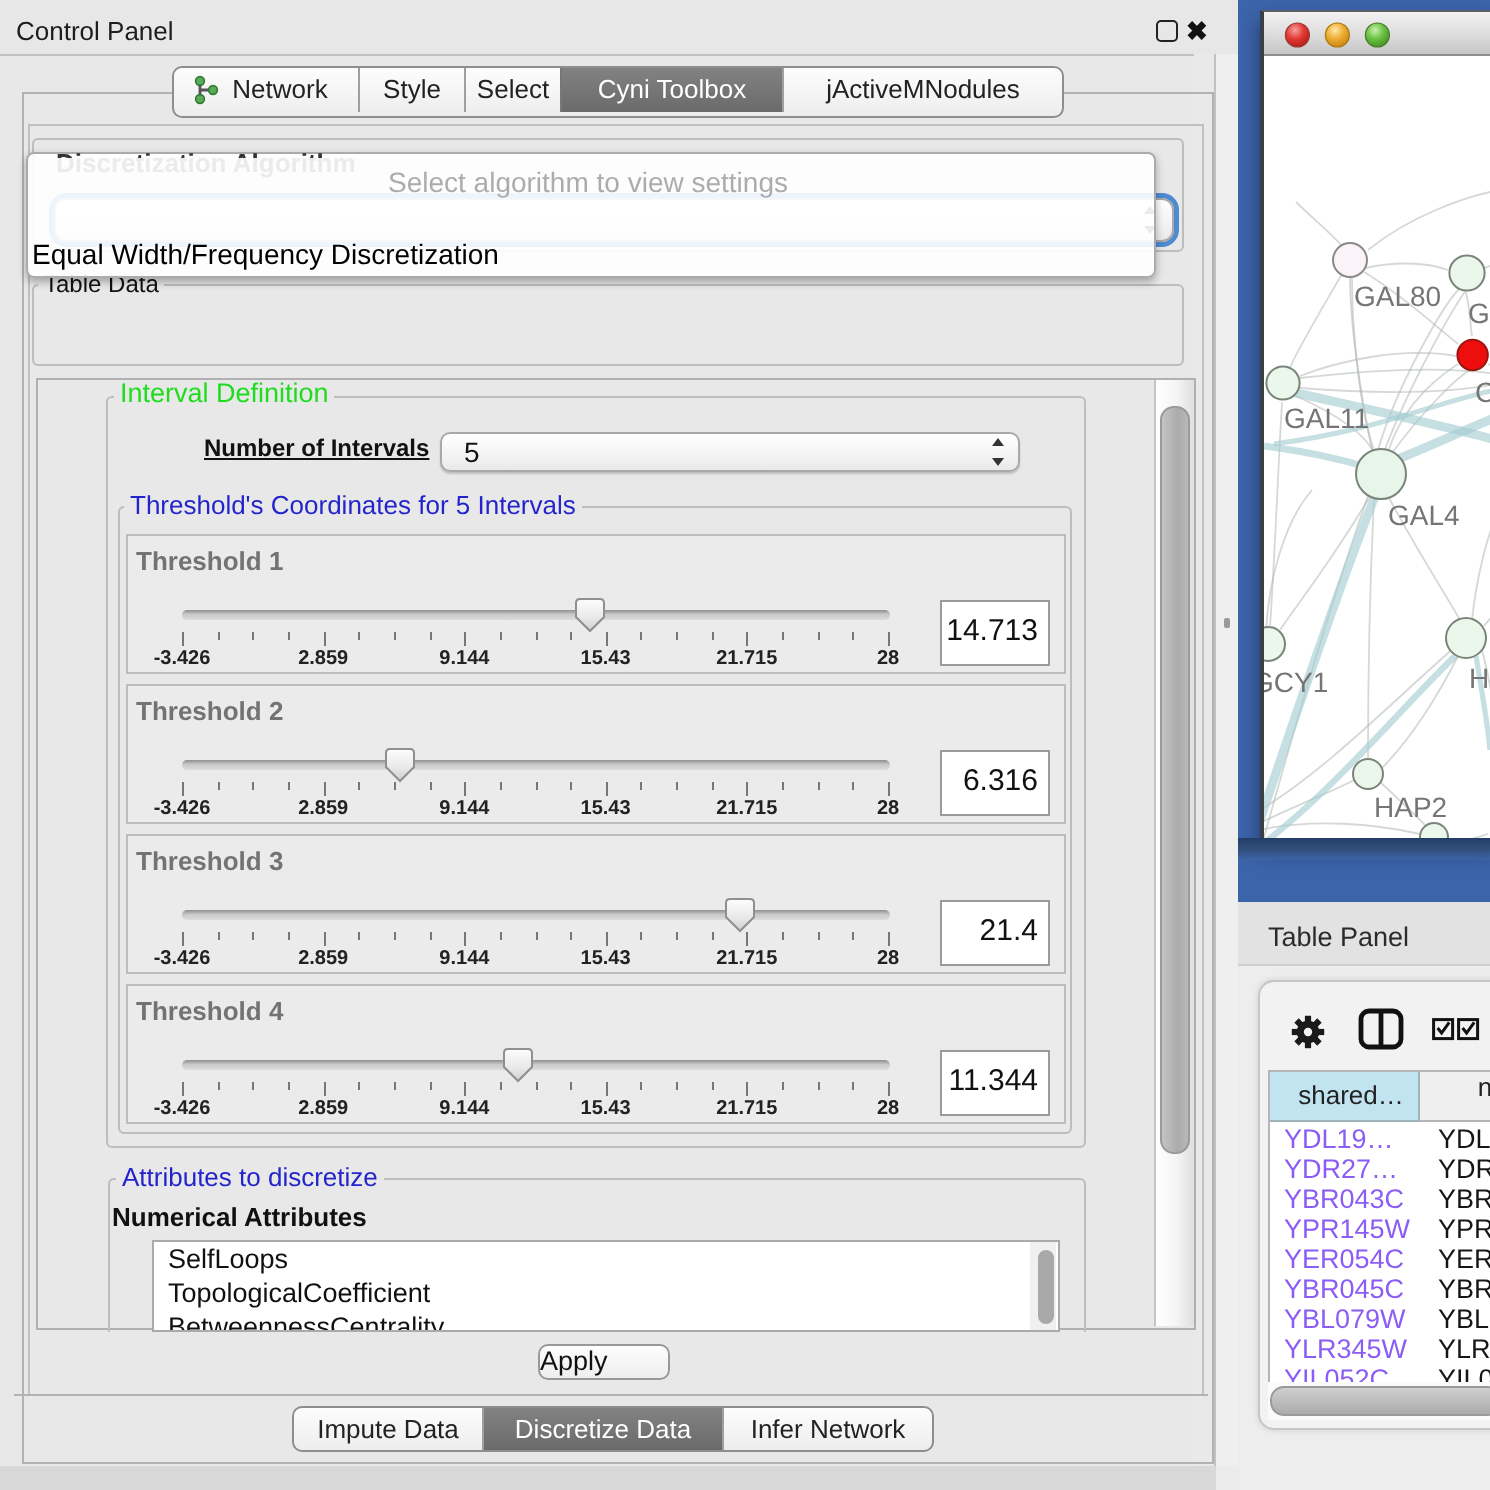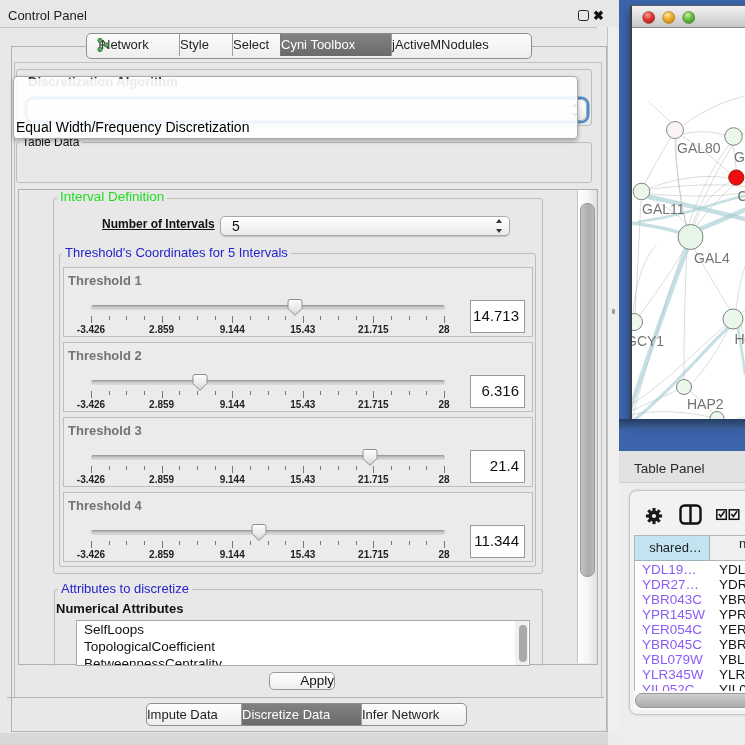--- a/index.html
+++ b/index.html
@@ -18,21 +18,21 @@
           border:1px solid #bdbdbd;}
   .tpanel .tt{position:absolute;left:4px;top:5px;font-weight:bold;font-size:13px;color:#737373;}
   .track{position:absolute;left:27px;top:37px;width:354px;height:5px;border-radius:3px;
          background:linear-gradient(#8f8f8f,#c9c9c9 45%,#dcdcdc);border:0;}
   .vbox{position:absolute;left:406px;top:32px;width:48px;height:31px;background:#fff;
         border:1px solid #9a9a9a;font-size:15px;color:#111;text-align:right;line-height:30px;padding-right:5px;}
   .tick{position:absolute;width:1px;background:#777;}
   .tlab{position:absolute;top:56px;font-size:10px;font-weight:bold;color:#222;transform:translateX(-50%);}
   .thumb{position:absolute;top:30px;width:17px;height:19px;transform:translateX(-50%);}
   .seg{display:inline-block;box-sizing:border-box;height:22px;line-height:22px;font-size:13px;color:#222;
-       text-align:left;border-left:1px solid #9f9f9f;vertical-align:top;}
+       text-align:center;border-left:1px solid #9f9f9f;vertical-align:top;}
 </style>
 </head>
 <body>
 
 <div class="abs" style="left:0;top:733px;width:608px;height:12px;background:#d8d8d8;"></div>
 <div class="abs" style="left:619px;top:0;width:126px;height:451px;background:#3c64aa;"></div>
 <div class="abs" style="left:619px;top:451px;width:126px;height:294px;background:#ededed;"></div>
 
 <div class="abs" id="cpwin" style="left:0;top:0;width:619px;height:733px;background:#e8e8e8;">
 
@@ -262,32 +262,33 @@
   <div class="grp" style="left:54px;top:589px;width:487px;height:76px;border-bottom:none;border-radius:3px 3px 0 0;"></div>
   <div class="grptitle" style="left:58px;top:582px;color:#2424cc;font-size:13px;">Attributes to discretize</div>
   <div class="abs" style="left:56px;top:601px;font-size:13px;font-weight:bold;color:#111;">Numerical Attributes</div>
   <div class="abs" style="left:76px;top:620px;width:452px;height:44px;background:#fff;border:1px solid #aaa;overflow:hidden;">
     <div style="position:absolute;left:7px;top:0px;font-size:13.5px;color:#111;line-height:17.2px;">SelfLoops<br>TopologicalCoefficient<br>BetweennessCentrality<br></div>
     <div style="position:absolute;right:1px;top:0;width:13px;height:44px;background:#f0f0f0;"></div>
     <div style="position:absolute;right:2.5px;top:4px;width:8px;height:37px;background:#a9a9a9;border-radius:5px;"></div>
   </div>
 
   <div class="abs" style="left:269px;top:672px;width:64px;height:16px;background:linear-gradient(#fefefe,#eee);border:1px solid #999;border-radius:5px;
-       font-size:13.5px;color:#111;text-align:right;line-height:16px;">Apply</div>
+       font-size:13.5px;color:#111;text-align:left;line-height:16px;">Apply</div>
 
   <div class="abs" style="left:146px;top:703px;height:21px;border:1px solid #8e8e8e;border-radius:5px;
        background:linear-gradient(#fdfdfd,#ededed);white-space:nowrap;overflow:hidden;">
     <span class="seg" style="border-left:none;width:94px;line-height:21px;height:21px;">Impute Data</span><span class="seg" style="width:120px;background:linear-gradient(#828282,#6a6a6a);color:#fff;line-height:21px;height:21px;">Discretize Data</span><span class="seg" style="width:105px;line-height:21px;height:21px;">Infer Network</span>
   </div>
 
   <div class="abs" style="left:13px;top:76px;width:563px;height:61px;background:rgba(255,255,255,.9);border:1px solid #ababab;border-radius:4px;
        box-shadow:0 2px 4px rgba(0,0,0,.3);"></div>
   <div class="abs" style="left:28px;top:74px;width:200px;height:5px;overflow:hidden;">
     <div style="font-size:13px;font-weight:bold;color:#333;font-family:'Liberation Sans',sans-serif;">Discretization Algorithm</div>
   </div>
+  <div class="abs" style="left:194px;top:83px;font-size:14px;color:#acacac;">Select algorithm to view settings</div>
   <div class="abs" style="left:16px;top:119px;font-size:14px;color:#000;">Equal Width/Frequency Discretization</div>
 
   <div class="abs" style="left:612px;top:309px;width:3px;height:5px;background:#9a9a9a;border-radius:1px;"></div>
 
 </div>
 
 <div class="abs" style="left:630px;top:5px;width:115px;height:414px;background:#fff;
      border-left:2px solid #3a3f4a;border-top:1px solid #5a5f6a;box-shadow:0 6px 9px rgba(15,25,50,.55);">
   <div class="abs" style="left:0;top:0;width:113px;height:21px;
        background:linear-gradient(#f2f2f2,#dcdcdc 55%,#c6c6c6);border-bottom:1px solid #8f8f8f;"></div>

